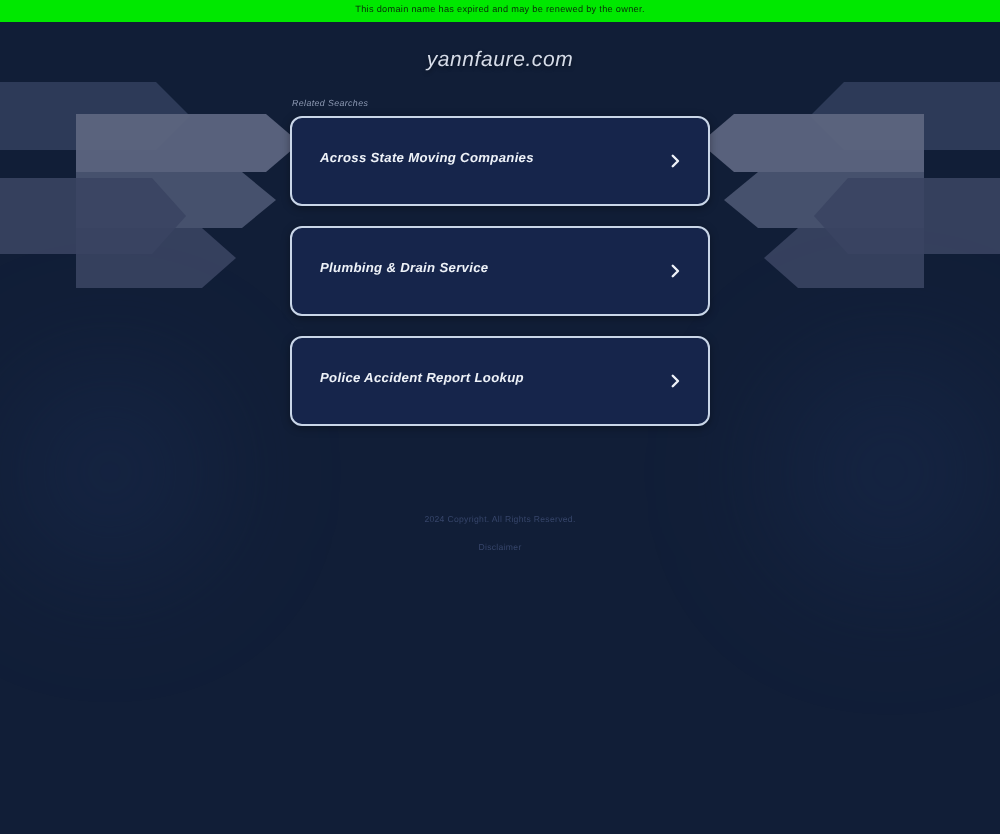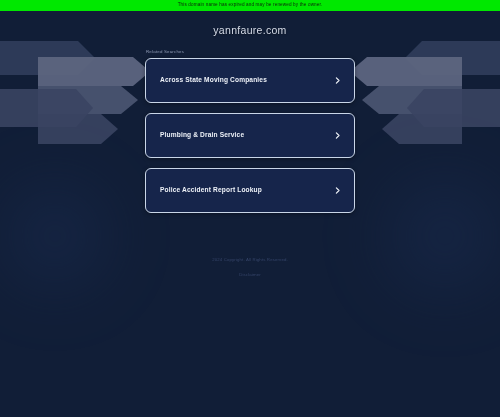--- a/index.html
+++ b/index.html
@@ -109,20 +109,21 @@
   .a-front { background: #4a5470; opacity: .95; }
   .a-low   { background: #3a4462; opacity: .9;  }
 
   
   .content {
     position: absolute;
     left: 0;
     top: 0;
     width: 500px;
     z-index: 10;
+    font-style: italic;
   }
 
   .site-title {
     text-align: center;
     color: #d6dce8;
     font-size: 10.5px;
     font-weight: 400;
     letter-spacing: 0.3px;
     margin-top: 14px;
     line-height: 1;

